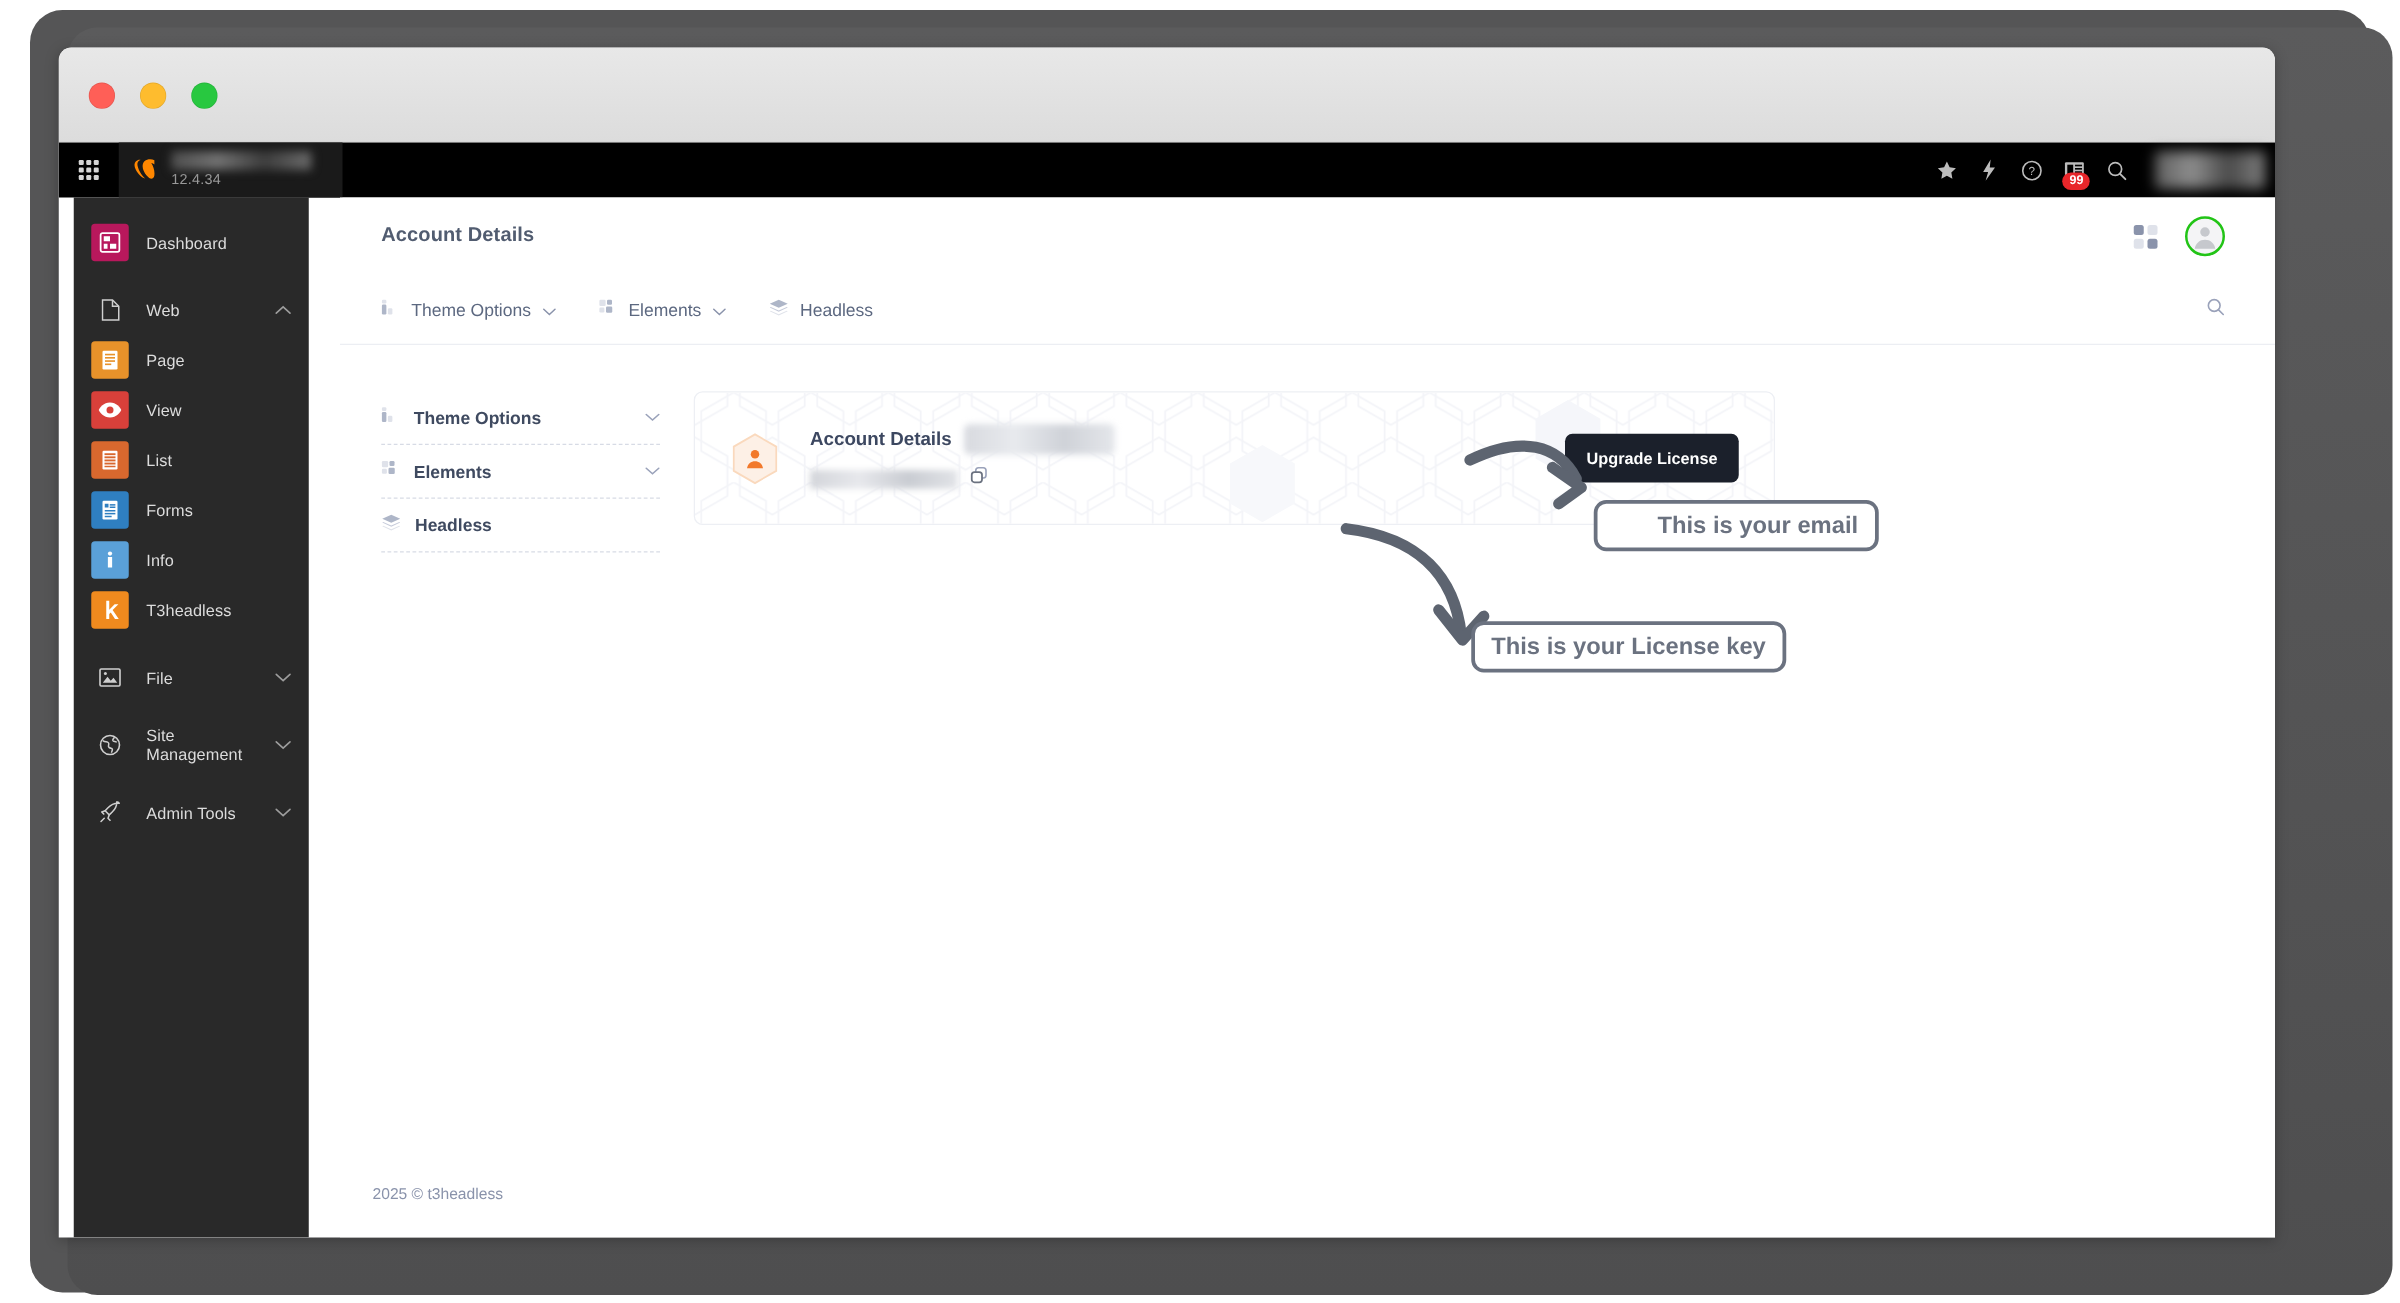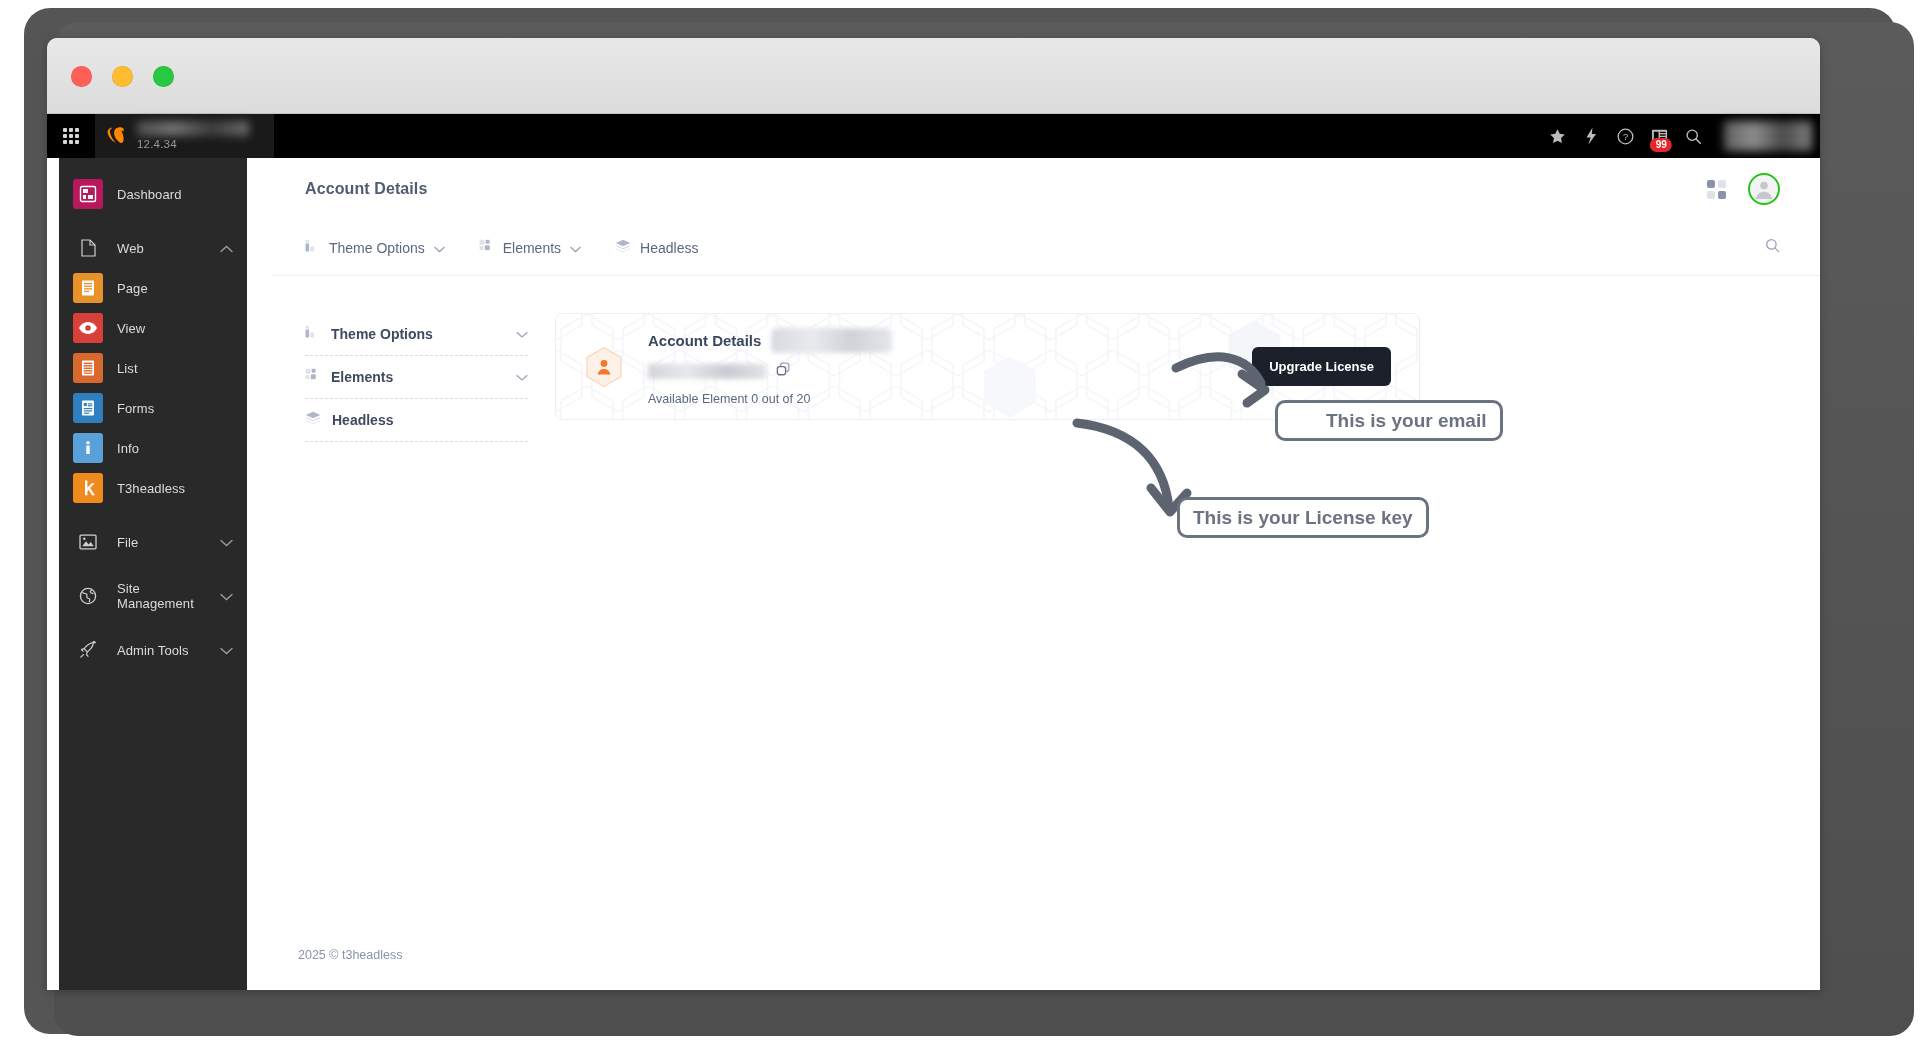--- a/index.html
+++ b/index.html
@@ -621,21 +621,20 @@
               </div>
               <div class="field-row">
                 <span class="key-blur"></span>
                 <span class="copy-btn">
                   <svg width="16" height="16" viewBox="0 0 16 16">
                     <rect x="4.6" y="1.2" width="8.2" height="8.2" rx="2.2" fill="none" stroke="#9aa2ba" stroke-width="1.3"></rect>
                     <rect x="1.4" y="4.6" width="8.2" height="8.2" rx="2.2" fill="#ffffff" stroke="#6b7280" stroke-width="1.4"></rect>
                   </svg>
                 </span>
               </div>
-              <div class="avail-text">Available Element 0 out of 20</div>
             </div>
 
             <button class="upgrade-btn">Upgrade License</button>
           </div>
         </div>
       </div>
 
       <div class="footer">2025 ©  t3headless</div>
     </div>
 

